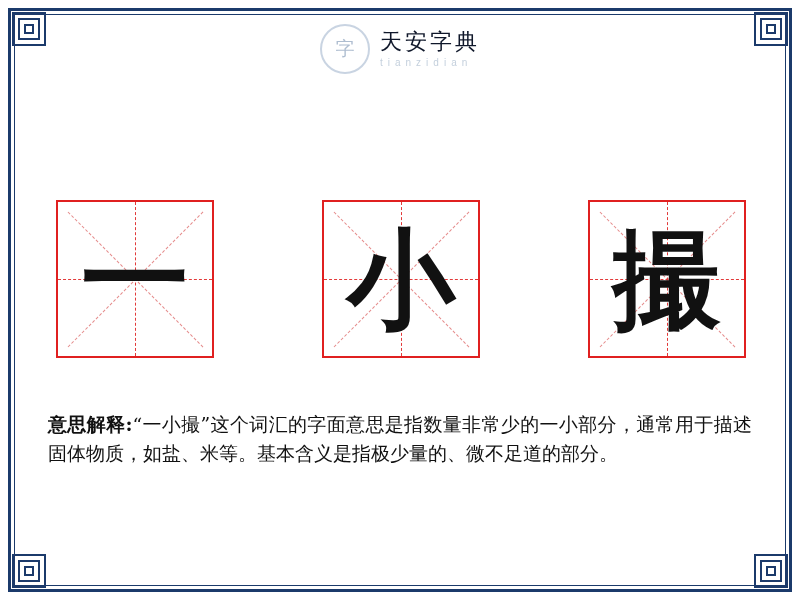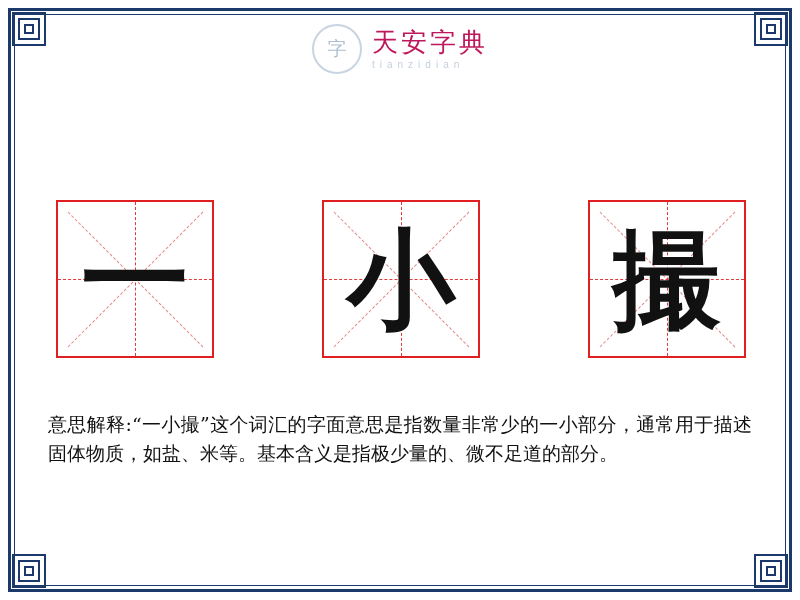--- a/index.html
+++ b/index.html
@@ -84,22 +84,22 @@
     font-size: 19px;
     font-family: "Liberation Serif", serif;
   }
   .logo-text {
     display: flex;
     flex-direction: column;
     align-items: flex-start;
     line-height: 1;
   }
   .logo-title {
-    font-size: 26px;
-    color: #be185d;
+    font-size: 22px;
+    color: #0f172a;
     letter-spacing: 3px;
     font-family: Liberation Sans, sans-serif;
   }
   .logo-sub {
     font-size: 10px;
     color: #c4d0dd;
     letter-spacing: 5px;
     margin-top: 5px;
     font-family: "Liberation Sans", sans-serif;
   }
@@ -217,21 +217,21 @@
     left: 48px;
     top: 410px;
     width: 704px;
     font-family: "DejaVu Serif", "Liberation Serif", serif;
     font-size: 19px;
     line-height: 1.55;
     color: #111111;
     text-align: justify;
   }
   .explain .label {
-    font-weight: normal;
+    font-weight: bold;
     margin-top: 24px;
   }
 </style>
 </head>
 <body>
 
 <div class="page">
 
   <div class="border-outer"></div>
   <div class="border-inner"></div>

